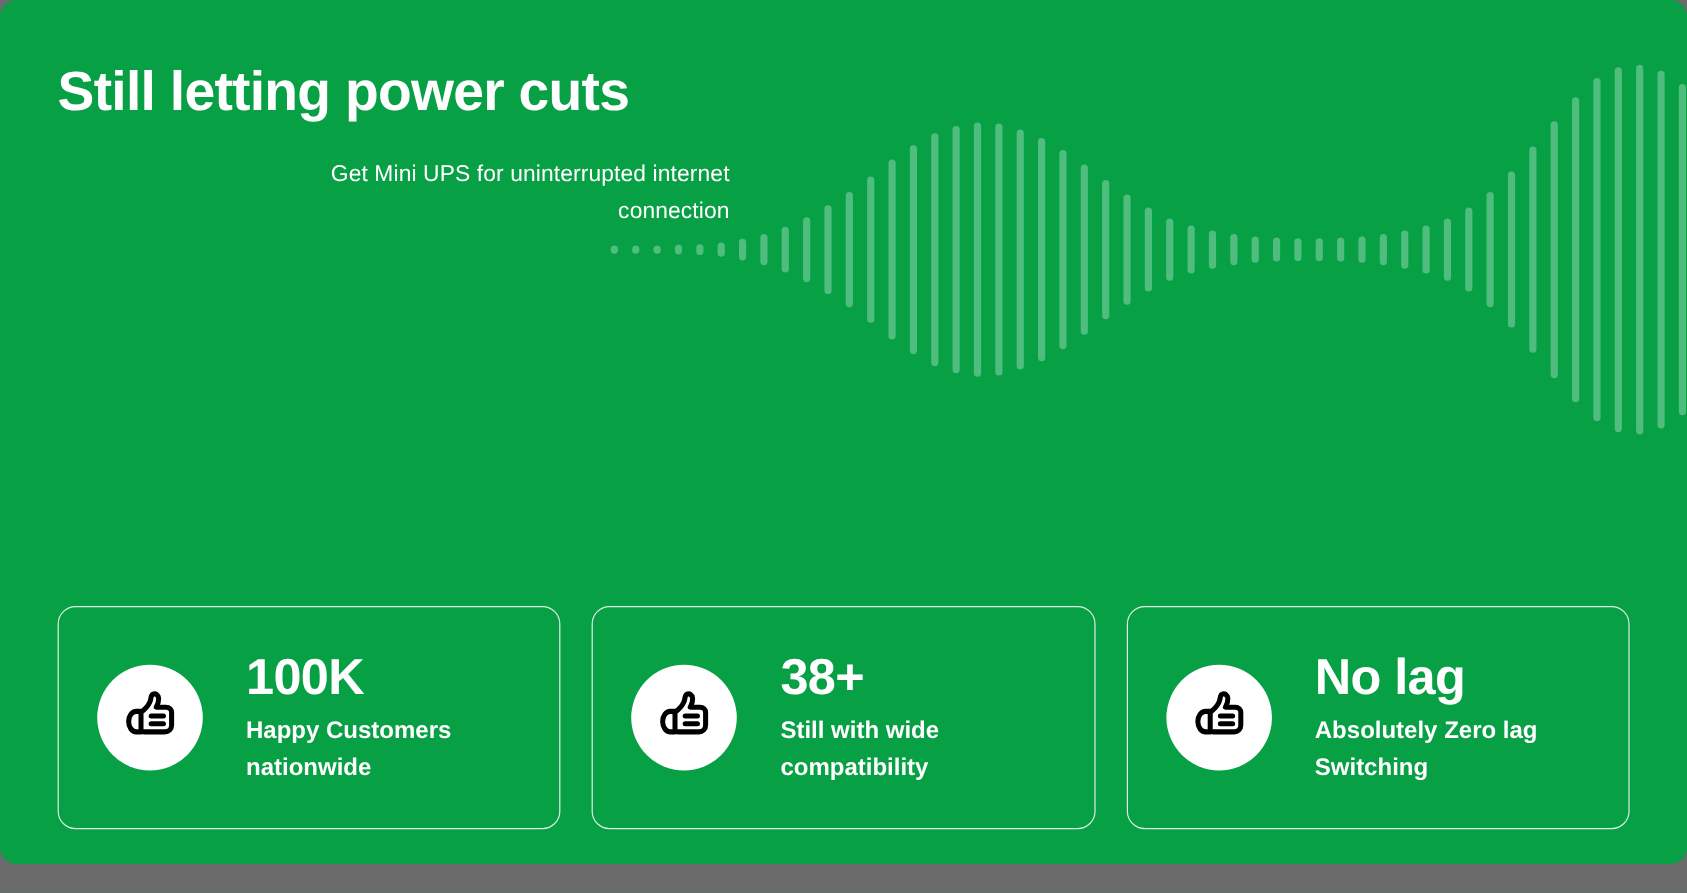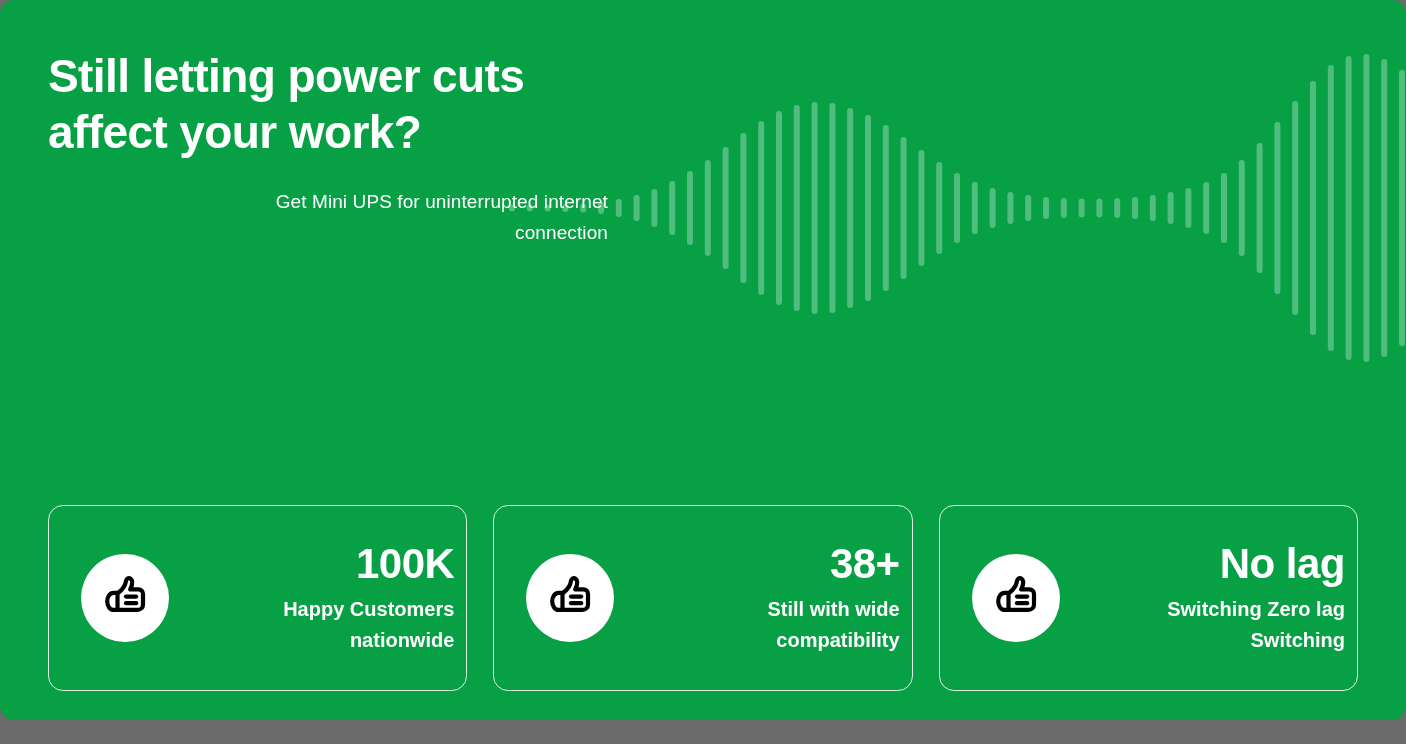--- a/index.html
+++ b/index.html
@@ -50,21 +50,20 @@
   }
 
   
   .cards {
     position:absolute;
     left:48px; top:505px;
     width:1310px; height:186px;
     display:flex;
     gap:26px;
     z-index:3;
-    text-align:right;
   }
   .card {
     flex:1 1 0;
     border:1.5px solid rgba(255,255,255,0.85);
     border-radius:15px;
     display:flex;
     align-items:center;
     padding:0 0 0 32px;
   }
   .card-icon {
@@ -151,21 +150,20 @@
         <rect x="1345.60" y="56.00" width="6" height="304.00" rx="3" fill="#4fbd7d"></rect>
         <rect x="1363.40" y="54.00" width="6" height="308.00" rx="3" fill="#4fbd7d"></rect>
         <rect x="1381.20" y="59.00" width="6" height="298.00" rx="3" fill="#4fbd7d"></rect>
         <rect x="1399.00" y="70.00" width="6" height="276.00" rx="3" fill="#4fbd7d"></rect>
       </svg>
   </div>
 
   <div class="hero">
     <h1 class="headline">
       <span>Still letting power cuts</span><br>
-      <span>affect your work?</span>
     </h1>
     <p class="subhead">
       <span>Get Mini UPS for uninterrupted internet</span><br>
       <span>connection</span>
     </p>
   </div>
 
   <div class="cards">
 
     <div class="card">
@@ -215,20 +213,20 @@
             <path d="M17.5 20.5 C17.5 20.5 22.8 16.6 24.8 12.2 C26.3 8.9 25.4 6.6 27.4 5.6 C29.6 4.5 32 6.1 32.2 9.0 C32.4 12.3 30.2 16.3 30.2 16.3 L38.4 16.3 C41.2 16.3 43.0 18.3 43.0 20.8 L43.0 31.4 C43.0 34.6 40.6 36.9 37.4 36.9 L20.0 36.9 C18.6 36.9 17.5 35.8 17.5 34.4 Z"></path>
             <path d="M17.5 19.8 L13.6 19.8 C10.1 19.8 7.2 23.6 7.2 28.3 C7.2 33.1 10.1 36.9 13.6 36.9 L17.5 36.9"></path>
             <line x1="26.0" y1="23.6" x2="36.2" y2="23.6"></line>
             <line x1="26.0" y1="30.2" x2="36.2" y2="30.2"></line>
           </g>
         </svg>
       </span>
       <span class="card-text">
         <span class="card-value" style="display:block">No lag</span>
         <span class="card-desc" style="display:block">
-          <span>Switching Zero lag</span><br>
+          <span>Absolutely Zero lag</span><br>
           <span>Switching</span>
         </span>
       </span>
     </div>
 
   </div>
 </div>
 
 </body></html>

